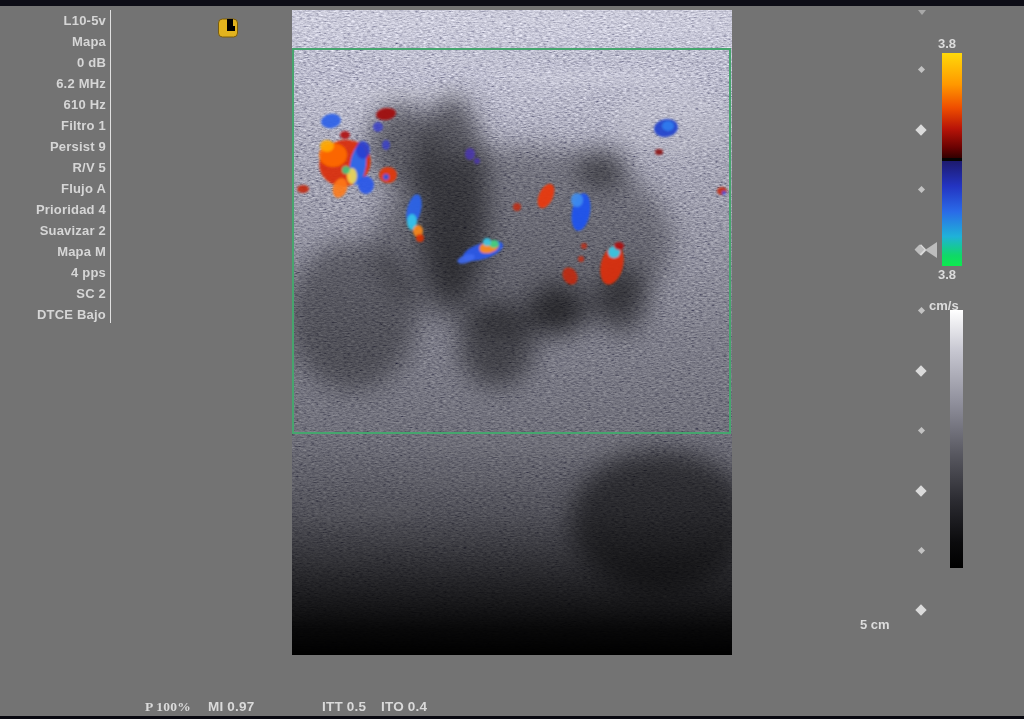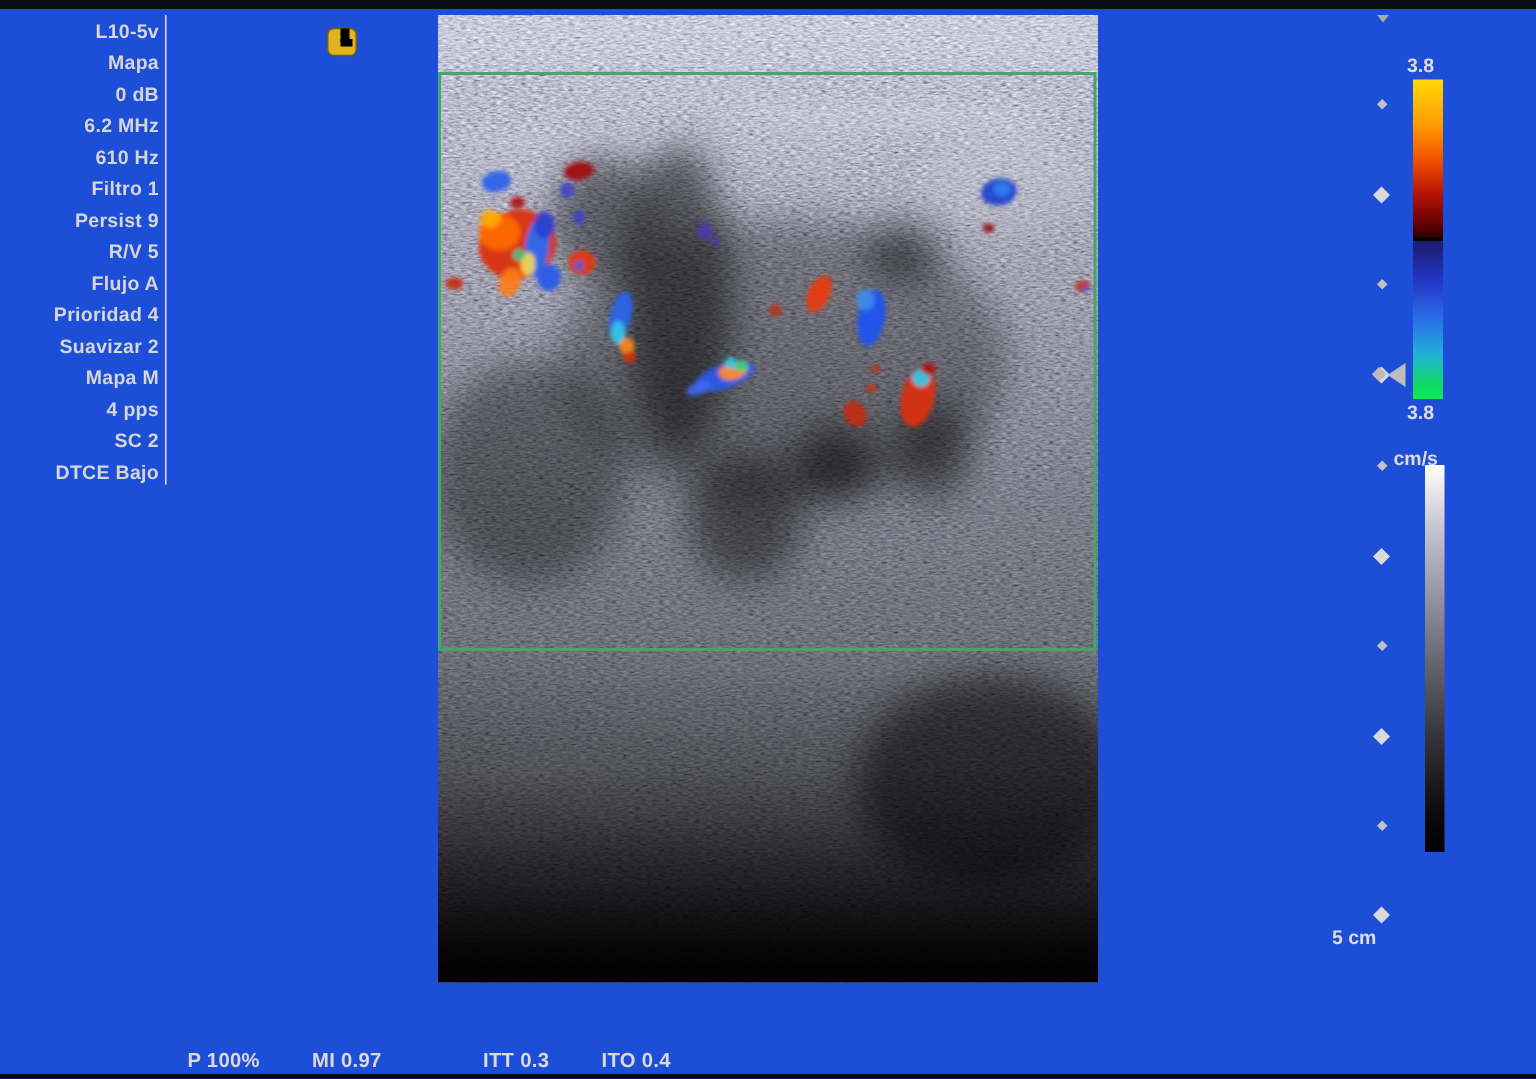--- a/index.html
+++ b/index.html
@@ -1,17 +1,17 @@
 <!DOCTYPE html>
 <html><head>
 <meta charset="utf-8">
 <title>Ultrasound</title>
 <style>
   html,body{margin:0;padding:0;background:#000;}
-  #stage{position:relative;width:1024px;height:719px;background:#1d4ed8;overflow:hidden;
+  #stage{position:relative;width:1024px;height:719px;background:#737373;overflow:hidden;
          font-family:"Liberation Sans",sans-serif;}
   
   #top-strip{position:absolute;left:0;top:0;width:1024px;height:6px;background:#0d0d16;}
   #bottom-strip{position:absolute;left:0;bottom:0;width:1024px;height:3px;background:#07070f;}
   
   #sidebar{position:absolute;left:0;top:10px;width:106px;text-align:right;
            color:#d6d6d6;font-size:13px;font-weight:bold;line-height:21px;letter-spacing:.2px;}
   #sidebar-divider{position:absolute;left:110px;top:10px;width:1px;height:313px;background:#e0e0e0;}
   
   #orient{position:absolute;left:218px;top:18px;width:20px;height:20px;}
@@ -32,24 +32,24 @@
      background:linear-gradient(#ffd90a,#ff9800 30%,#ef4e00 52%,#b81408 72%,#6a0202 90%,#320000);}
   #colorbar .cb-gap{height:3px;background:#050505;}
   #colorbar .cb-bottom{height:105px;
      background:linear-gradient(#1d1a6e,#2334c2 24%,#2a6ae8 48%,#1fb2d8 72%,#10d868 90%,#0cea4e);}
   .scale-label{position:absolute;color:#dcdcdc;font-size:13px;font-weight:bold;text-align:left;}
   #cb-top-label{left:938px;top:36px;width:28px;}
   #cb-bottom-label{left:938px;top:267px;width:28px;}
   #cb-unit-label{left:929px;top:298px;width:46px;}
   #graybar{position:absolute;left:950px;top:310px;width:13px;height:258px;
      background:linear-gradient(#ffffff,#c6c6d0 16%,#8f8f9b 36%,#585860 56%,#2b2b31 74%,#0b0b0d 90%,#000000);}
-  #depth-label{left:888px;top:617px;width:44px;}
+  #depth-label{left:860px;top:617px;width:44px;}
   
   .status{position:absolute;top:699px;color:#dadada;font-size:13.5px;font-weight:bold;letter-spacing:.2px;}
-  #st-power{left:125px;} #st-mi{left:208px;} #st-itt{left:322px;} #st-ito{left:401px;text-align:center;}
+  #st-power{left:145px;font-family:Liberation Serif, serif;} #st-mi{left:208px;} #st-itt{left:322px;} #st-ito{left:381px;text-align:center;}
 </style>
 </head>
 <body>
 
 <div id="stage">
 
   <div id="top-strip"></div>
 
   <div id="sidebar">
       <div>L10-5v</div>
@@ -216,17 +216,17 @@
     <div class="cb-bottom"></div>
   </div>
   <div class="scale-label" id="cb-bottom-label">3.8</div>
   <div class="scale-label" id="cb-unit-label">cm/s</div>
 
   <div id="graybar"></div>
   <div class="scale-label" id="depth-label">5 cm</div>
 
   <span class="status" id="st-power">P 100%</span>
   <span class="status" id="st-mi">MI 0.97</span>
-  <span class="status" id="st-itt">ITT 0.3</span>
+  <span class="status" id="st-itt">ITT 0.5</span>
   <span class="status" id="st-ito">ITO 0.4</span>
 
   <div id="bottom-strip"></div>
 </div>
 
 </body></html>

